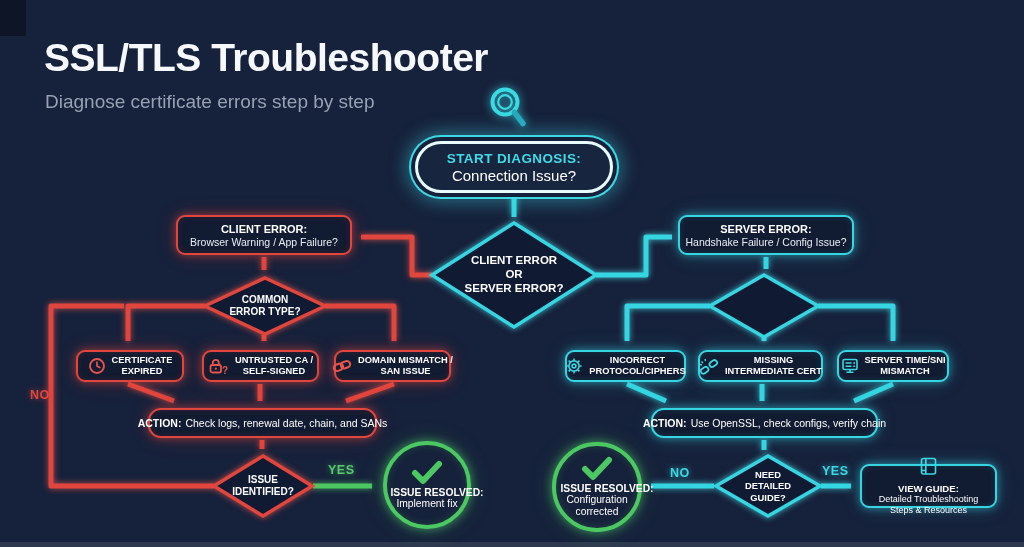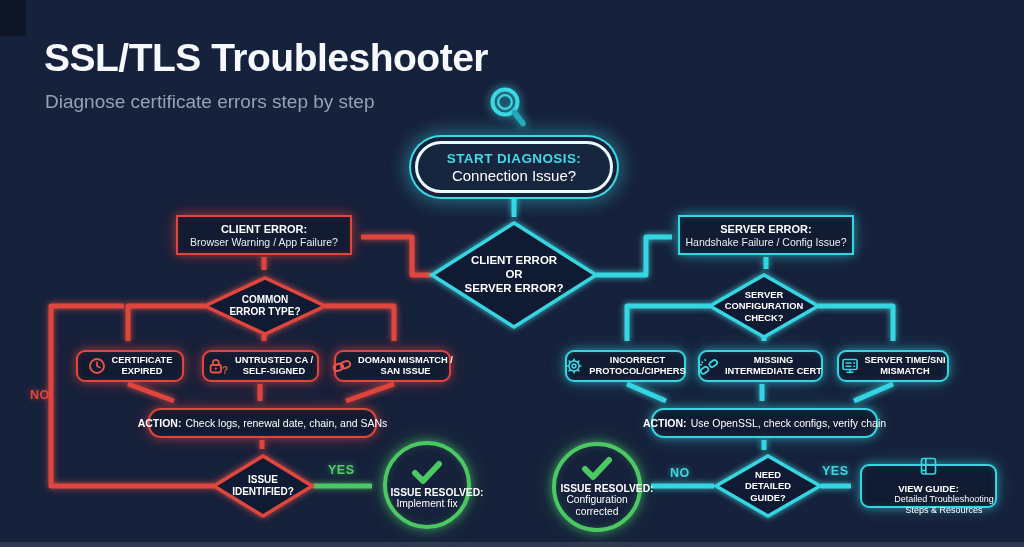--- a/index.html
+++ b/index.html
@@ -36,21 +36,21 @@
         text-align:center;color:#fff;}
   .red-b{border:2.5px solid #e0463e;box-shadow:0 0 9px rgba(236,70,60,.55),0 0 20px rgba(236,70,60,.22),inset 0 0 7px rgba(236,70,60,.14);}
   .cyan-b{border:2.5px solid #35d6e2;box-shadow:0 0 9px rgba(53,214,226,.55),0 0 20px rgba(53,214,226,.22),inset 0 0 7px rgba(53,214,226,.14);}
 
   .start-pill{left:415px;top:141px;width:198px;height:52px;border-radius:26px;
     background:#18253f;border:3px solid #e8fbfd;
     box-shadow:0 0 0 4px #16213b,0 0 0 6px rgba(62,224,235,.95),0 0 18px 9px rgba(62,224,235,.4);}
   .start-pill .l1{font-size:13.5px;font-weight:700;color:#3fdbe6;letter-spacing:.4px;}
   .start-pill .l2{font-size:15px;color:#fff;margin-top:1px;}
 
-  .err-box{border-radius:0;width:176px;height:40px;}
+  .err-box{border-radius:9px;width:176px;height:40px;}
   .err-box .t{font-size:11px;font-weight:700;}
   .err-box .s{font-size:10.5px;color:#e9edf4;margin-top:1px;white-space:nowrap;}
 
   .dtext{position:absolute;z-index:3;display:flex;flex-direction:column;align-items:center;justify-content:center;
          text-align:center;color:#fff;font-weight:700;line-height:1.2;}
   .dtext span{white-space:nowrap;}
 
   .cause{flex-direction:row;gap:6px;border-radius:9px;height:32px;padding:0 5px;}
   .cause .txt{font-size:9.3px;font-weight:700;line-height:1.2;text-align:center;}
   .cause .txt span{display:block;white-space:nowrap;}
@@ -59,21 +59,21 @@
   .action b{font-weight:700;margin-right:4px;}
 
   .circle{border-radius:50%;background:#16213b;border:4.5px solid #4cc863;
     box-shadow:0 0 10px rgba(80,208,105,.6),0 0 22px rgba(80,208,105,.25),inset 0 0 8px rgba(80,208,105,.2);}
   .circle .t{font-size:10.3px;font-weight:700;margin-top:1px;white-space:nowrap;margin-left:20px;}
   .circle .s{font-size:10.3px;line-height:1.15;white-space:nowrap;}
 
   .guide{left:860px;top:464px;width:137px;height:44px;border-radius:9px;flex-direction:column;gap:6px;padding:0 4px;}
   .guide .col{display:flex;flex-direction:column;align-items:center;}
   .guide .t{font-size:9.6px;font-weight:700;white-space:nowrap;}
-  .guide .s{font-size:9px;line-height:1.2;white-space:nowrap;padding-left:31px;}
+  .guide .s{font-size:9px;line-height:1.2;white-space:nowrap;}
 
   .lbl{position:absolute;z-index:3;font-size:12.5px;font-weight:700;letter-spacing:.5px;}
   .lbl.green{color:#55cb6c;text-shadow:0 0 6px rgba(85,203,108,.7);}
   .lbl.red{color:#e0463e;text-shadow:0 0 6px rgba(224,70,62,.7);}
   .lbl.cyan{color:#3bd8e3;text-shadow:0 0 6px rgba(59,216,227,.7);}
 
   .icon{flex:0 0 auto;display:block;}
 </style>
 </head>
 <body>
@@ -164,25 +164,20 @@
   </div>
   <div class="node err-box cyan-b" style="left:678px;top:215px;">
     <span class="t">SERVER ERROR:</span>
     <span class="s">Handshake Failure / Config Issue?</span>
   </div>
 
   <div class="dtext" style="left:205px;top:292px;width:120px;height:28px;font-size:10px;">
     <span>COMMON</span>
     <span>ERROR TYPE?</span>
   </div>
-  <div class="dtext" style="left:704px;top:288px;width:120px;height:36px;font-size:9.4px;">
-    <span>SERVER</span>
-    <span>CONFIGURATION</span>
-    <span>CHECK?</span>
-  </div>
 
   <div class="node cause red-b" style="left:76px;top:350px;width:108px;">
     <svg class="icon" width="18" height="18">
       <circle cx="9" cy="9" r="7" fill="none" stroke="#e8554c" stroke-width="1.9"></circle>
       <path d="M9 5.2 V9 L11.8 10.6" fill="none" stroke="#e8554c" stroke-width="1.7" stroke-linecap="round"></path>
     </svg>
     <span class="txt">
         <span>CERTIFICATE</span>
         <span>EXPIRED</span>
       </span>

